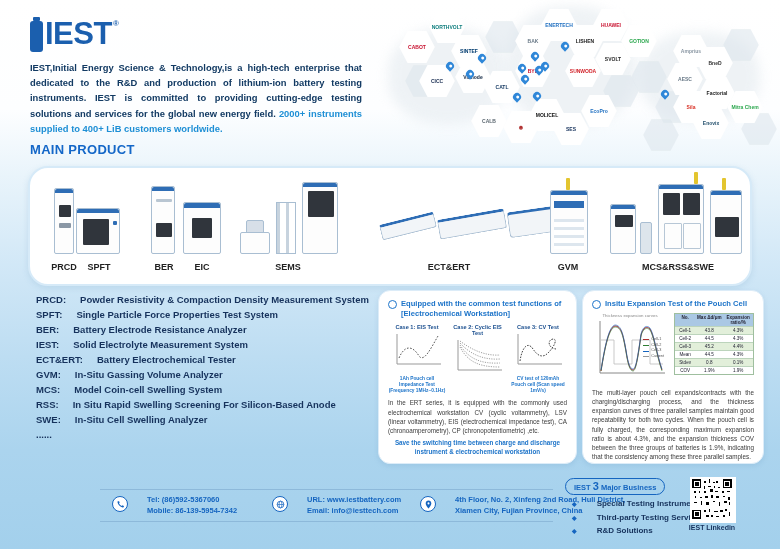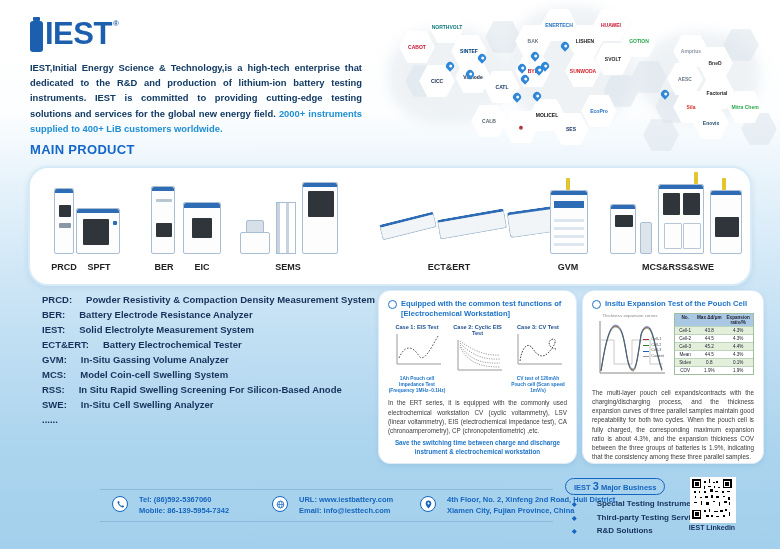--- a/index.html
+++ b/index.html
@@ -66,21 +66,21 @@
   .strip{position:absolute;left:0;right:0;top:0;height:4px;background:#2e6db5;border-radius:2px 2px 0 0;}
   .band{position:absolute;background:#2e6db5;}
   .slab{position:absolute;height:16px;background:#f2f5f8;border:1px solid #a9bed2;border-top:3px solid #2e6db5;border-radius:3px;box-sizing:border-box;}
   .pole{position:absolute;width:4px;height:12px;background:#e3c52f;border-radius:1px;}
   .drawers{position:absolute;background:repeating-linear-gradient(180deg,#dde6ee 0 3px,#fff 3px 8px);}
   .rack{position:absolute;background:repeating-linear-gradient(90deg,#c7d3de 0 3px,#fff 3px 9px);border:1px solid #a9bed2;box-sizing:border-box;}
   .door{position:absolute;background:transparent;border:1px solid #b7c7d6;border-radius:1px;}
   
   .defs{position:absolute;left:36px;top:292px;width:340px;}
   .def-row{font-size:9.5px;line-height:15px;color:#16325c;white-space:nowrap;}
-  .def-key{font-weight:800;margin-right:5px;margin-left:6px;}
+  .def-key{font-weight:800;margin-right:5px;}
   .def-val{font-weight:700;margin-left:9px;}
   
   .panel{position:absolute;background:#fff;border:1px solid #dcecf8;border-radius:12px;
     box-shadow:0 2px 5px rgba(100,150,190,.2);padding:8px 9px;box-sizing:border-box;overflow:hidden;}
   #panelA{left:378px;top:290px;width:199px;height:174px;}
   #panelB{left:582px;top:290px;width:182px;height:174px;}
   .ptitle{display:flex;gap:4px;color:#1d74c9;font-weight:700;font-size:7.6px;line-height:1.3;}
   .ring{width:7px;height:7px;border:1.4px solid #1d74c9;border-radius:50%;flex:none;margin-top:1px;}
   .cases{display:flex;justify-content:space-between;margin-top:5px;}
   .case{width:58px;text-align:center;}
@@ -93,21 +93,21 @@
   .exp-title{font-size:4.4px;color:#888;text-align:center;}
   .legend{position:absolute;right:4px;top:24px;}
   .legend div{display:flex;align-items:center;gap:2px;font-size:3.8px;color:#555;line-height:1.5;}
   .lg{width:6px;height:1px;display:inline-block;}
   .tbl{flex:1;font-size:4.6px;border:1px solid #9fbf9f;color:#223;}
   .thead{display:grid;grid-template-columns:26% 36% 38%;background:#aac8e4;font-weight:700;text-align:center;padding:1px 0;}
   .trow{display:grid;grid-template-columns:26% 36% 38%;text-align:center;padding:1px 0;border-top:1px solid #bcd4bc;}
   .trows .trow:nth-of-type(odd){background:#e2efda;}
   
   .fline{position:absolute;height:1px;background:#8db9da;left:100px;width:453px;}
-  .contact{position:absolute;top:494px;display:flex;gap:11px;}
+  .contact{position:absolute;top:494px;display:flex;gap:19px;}
   .cicon{width:14px;height:14px;border:1px solid #1565c0;border-radius:50%;background:#fff;
     display:flex;align-items:center;justify-content:center;flex:none;margin-top:2px;}
   .clines{font-size:7.5px;font-weight:700;color:#1565c0;line-height:1.5;}
   .pill{position:absolute;left:565px;top:478px;border:1px solid #1565c0;border-radius:10px;
     color:#1565c0;font-weight:700;font-size:7.5px;padding:1px 8px 2px;}
   .pill .big3{font-size:11px;}
   .mb-items{position:absolute;left:572px;top:499px;}
   .mb-item{display:flex;gap:20px;align-items:center;margin-bottom:4.5px;font-size:8px;font-weight:700;color:#16325c;}
   .diamond{color:#1565c0;font-size:6px;}
   .qr{position:absolute;left:690px;top:477px;width:44px;height:44px;background:#fff;padding:1px;}
@@ -359,20 +359,23 @@
         <div>MCS&amp;RSS&amp;SWE</div>
       </div>
   </div>
 
   <div class="defs">
 
       <div class="def-row">
         <span class="def-key">PRCD:</span><span class="def-val">Powder Resistivity &amp; Compaction Density Measurement System</span>
       </div>
 
+      <div class="def-row">
+        <span class="def-key">SPFT:</span><span class="def-val">Single Particle Force Properties Test System</span>
+      </div>
 
       <div class="def-row">
         <span class="def-key">BER:</span><span class="def-val">Battery Electrode Resistance Analyzer</span>
       </div>
 
 
       <div class="def-row">
         <span class="def-key">IEST:</span><span class="def-val">Solid Electrolyte Measurement System</span>
       </div>
 

